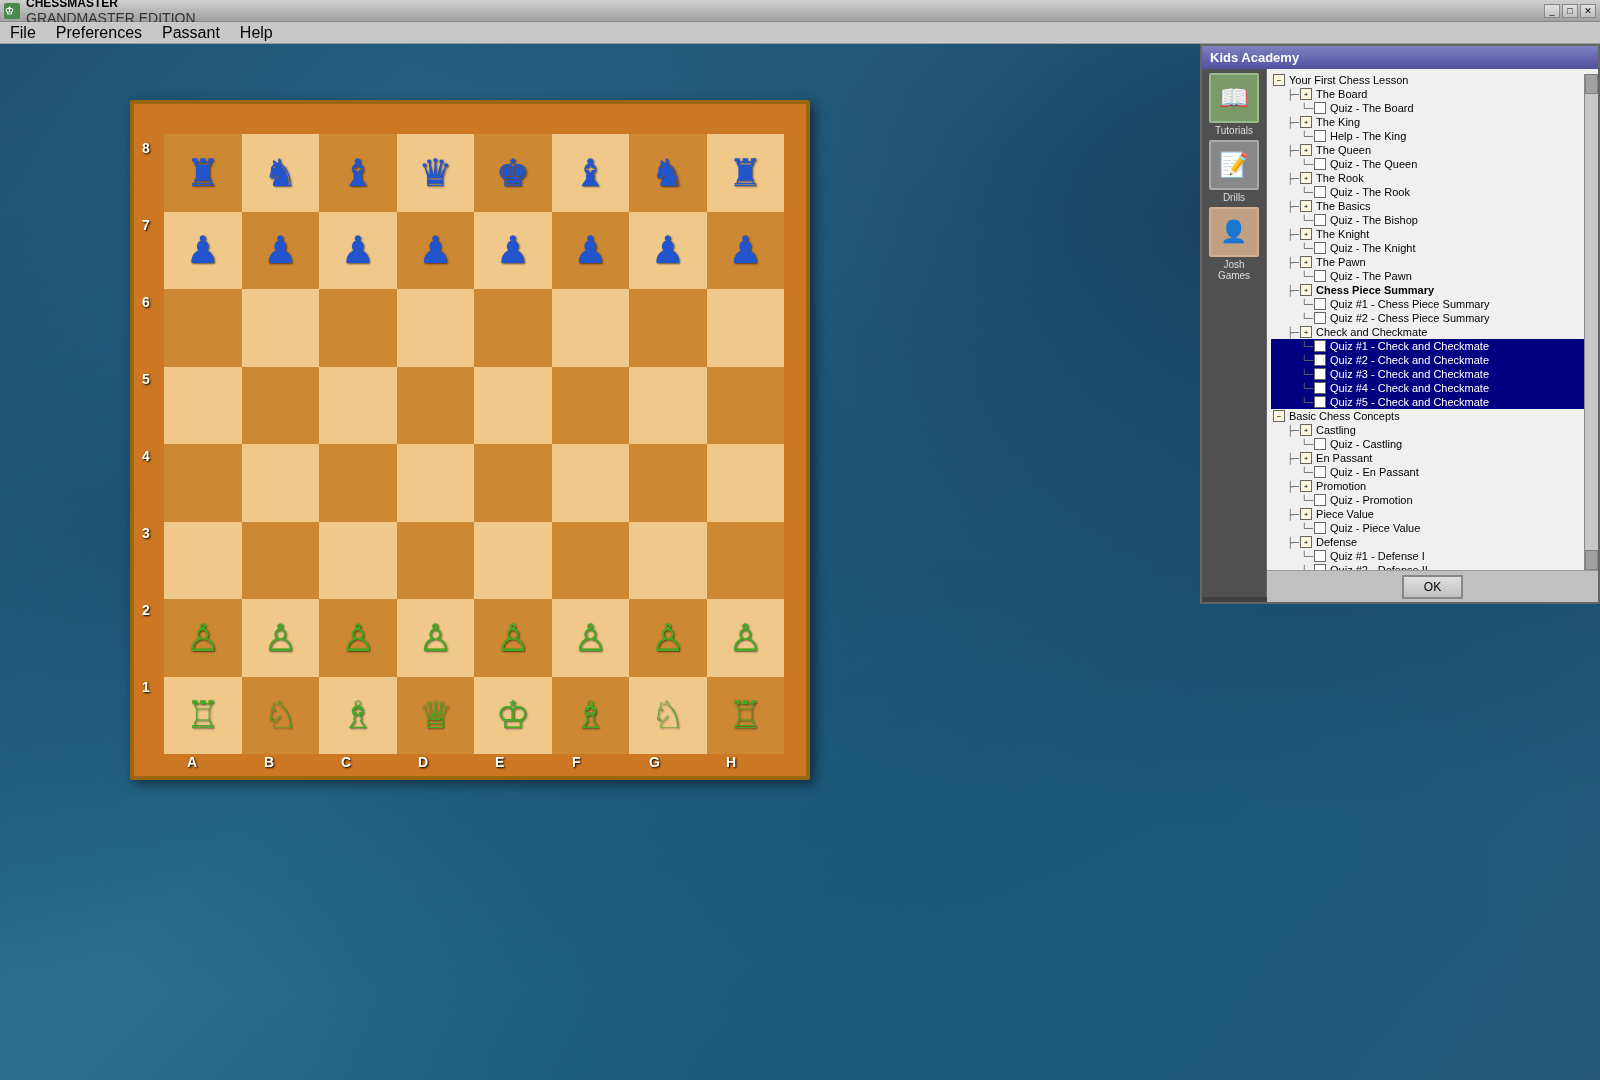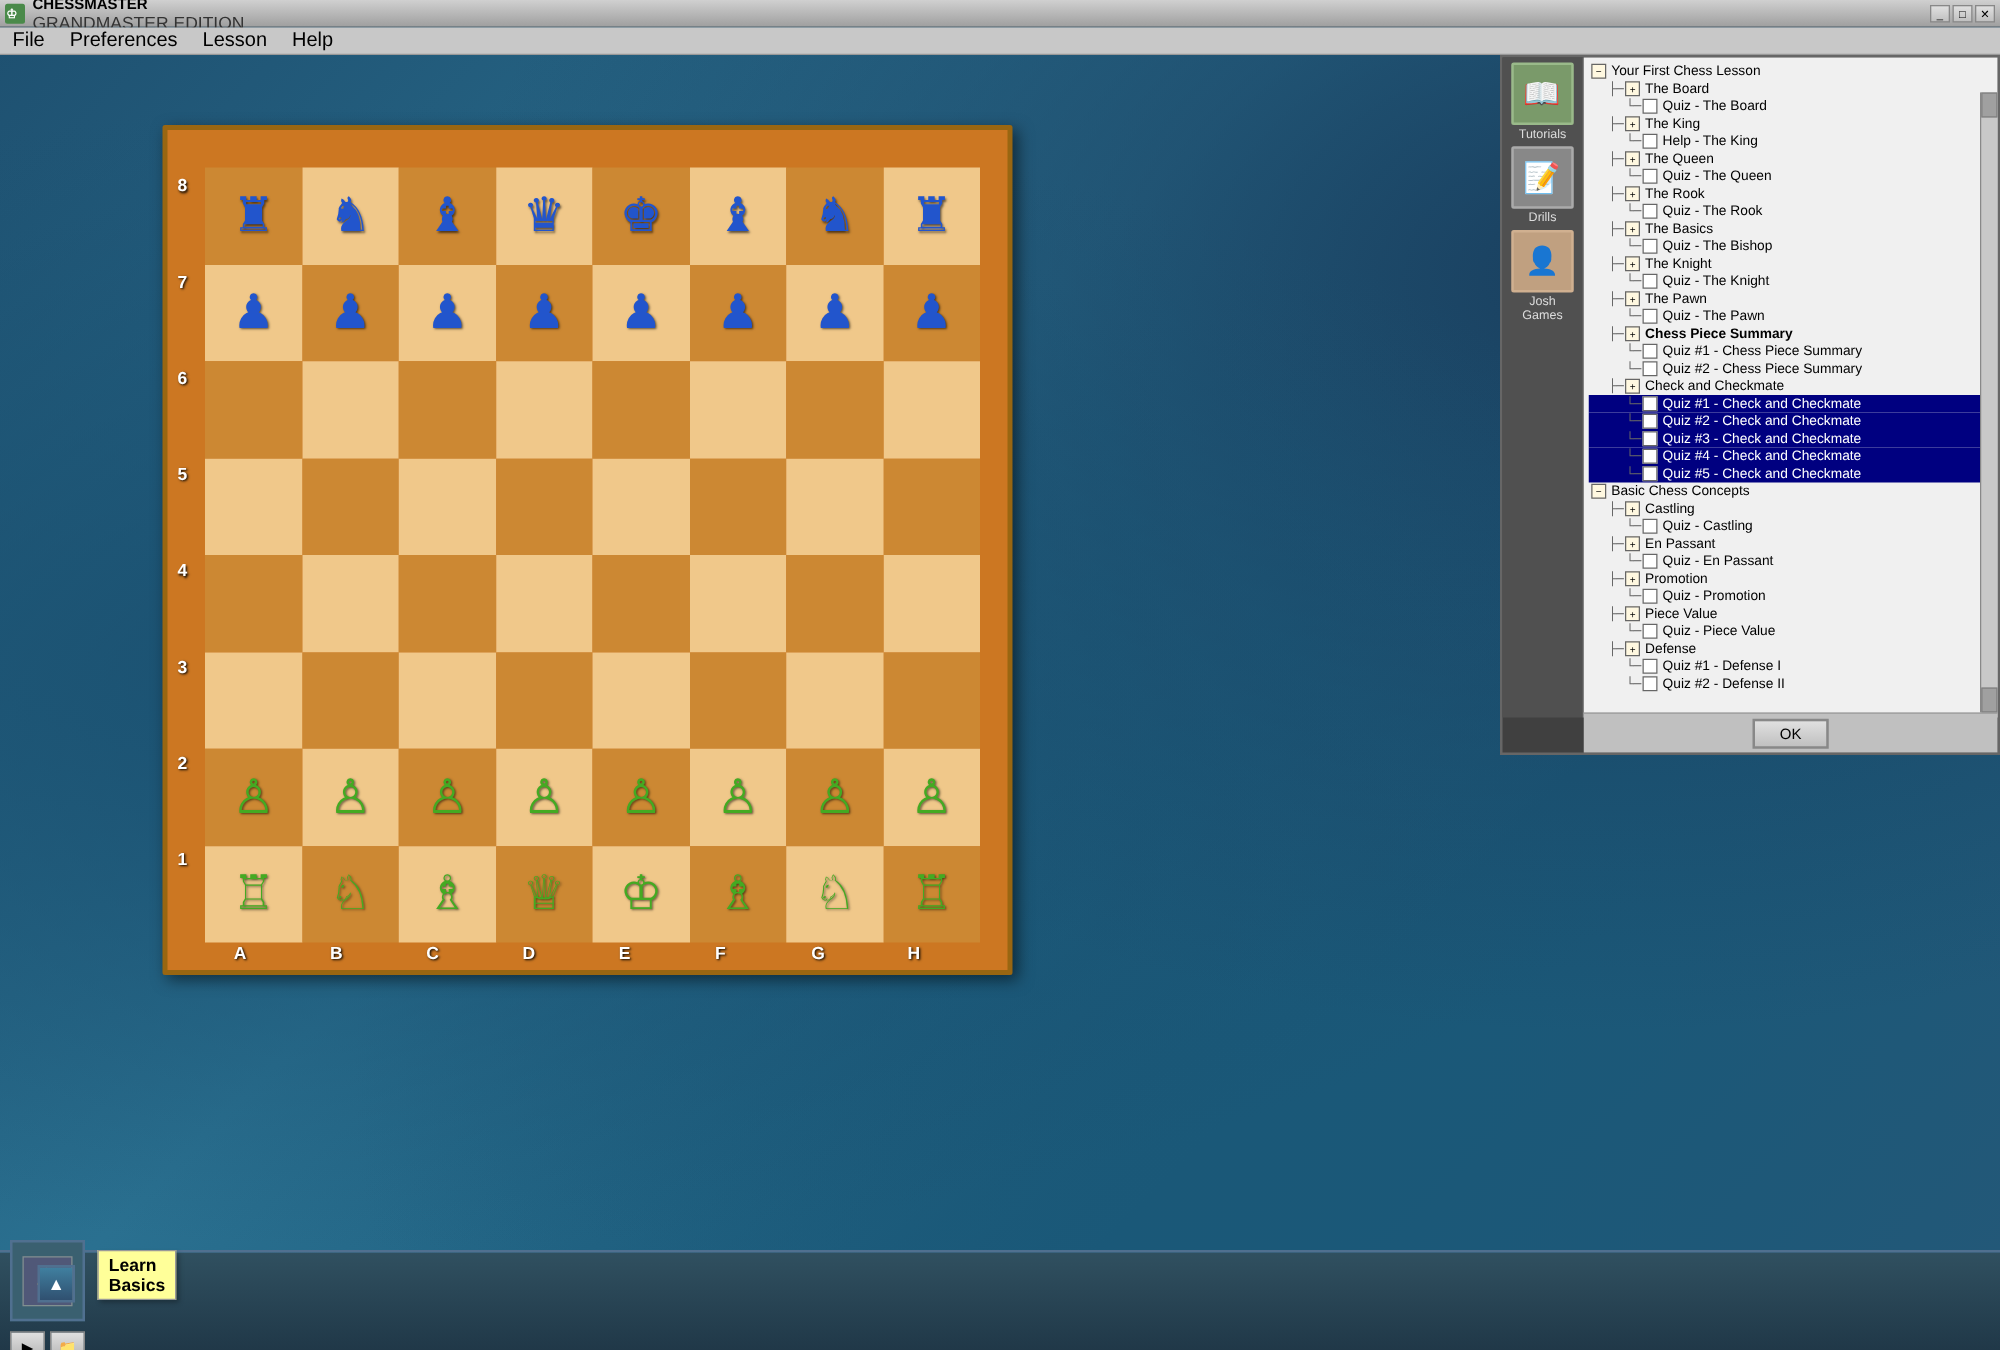--- a/index.html
+++ b/index.html
@@ -373,21 +373,21 @@
     <div class="title-bar-controls">
       <button class="title-btn">_</button>
       <button class="title-btn">□</button>
       <button class="title-btn">✕</button>
     </div>
   </div>
 
   <div class="menu-bar">
   <span class="menu-item">File</span>
       <span class="menu-item">Preferences</span>
-      <span class="menu-item">Lesson</span>
+      <span class="menu-item">Passant</span>
       <span class="menu-item">Help</span>
     </div>
 
   <div class="chess-board-container">
 
     <span class="rank-label" style="top:36px;">8</span>
     <span class="rank-label" style="top:113px;">7</span>
     <span class="rank-label" style="top:190px;">6</span>
     <span class="rank-label" style="top:267px;">5</span>
     <span class="rank-label" style="top:344px;">4</span>
@@ -532,20 +532,23 @@
             <span style="font-size: 38px; color: rgb(68, 170, 34); text-shadow: rgba(0, 0, 0, 0.6) 1px 1px 2px;">♘</span>
           </div>
           <div class="chess-cell dark">
             <span style="font-size: 38px; color: rgb(68, 170, 34); text-shadow: rgba(0, 0, 0, 0.6) 1px 1px 2px;">♖</span>
           </div>
         </div>
     </div>
   </div>
 
   <div class="kids-academy">
+    <div class="ka-header">
+      <span>Kids Academy</span>
+    </div>
     <div class="ka-body">
       <div class="ka-sidebar">
         <div class="ka-btn">
           <div class="ka-btn-img" style="background:#7a9a6a; border-color:#9aba8a;">
             <span style="font-size:24px;">📖</span>
           </div>
           <div class="ka-btn-label">Tutorials</div>
         </div>
         <div class="ka-btn">
           <div class="ka-btn-img" style="background:#888; border-color:#aaa;">
@@ -744,29 +747,14 @@
     <div class="ka-footer">
       <button class="ok-btn">OK</button>
     </div>
 
     <div style="position:absolute;right:0;top:28px;width:14px;bottom:32px;background:#c8c8c8;border-left:1px solid #888;">
       <div style="width:100%;height:20px;background:#a0a0a0;border:1px solid #808080;"></div>
       <div style="position:absolute;bottom:0;width:100%;height:20px;background:#a0a0a0;border:1px solid #808080;"></div>
     </div>
   </div>
 
-  <div class="bottom-bar">
-    <div style="position:relative;">
-      <div class="learn-basics-label">Learn  Basics</div>
-      <div class="lesson-card">
-        <div class="lesson-card-icon">
-          <span style="font-size:28px;color:#c0a060;">♞</span>
-        </div>
-      </div>
-      <div class="bottom-controls">
-        <button class="ctrl-btn">▶</button>
-        <button class="ctrl-btn">📁</button>
-      </div>
-    </div>
-    <div class="scroll-btn" style="position:absolute;left:30px;top:10px;">▲</div>
-  </div>
 
 </div>
 
 </body></html>

